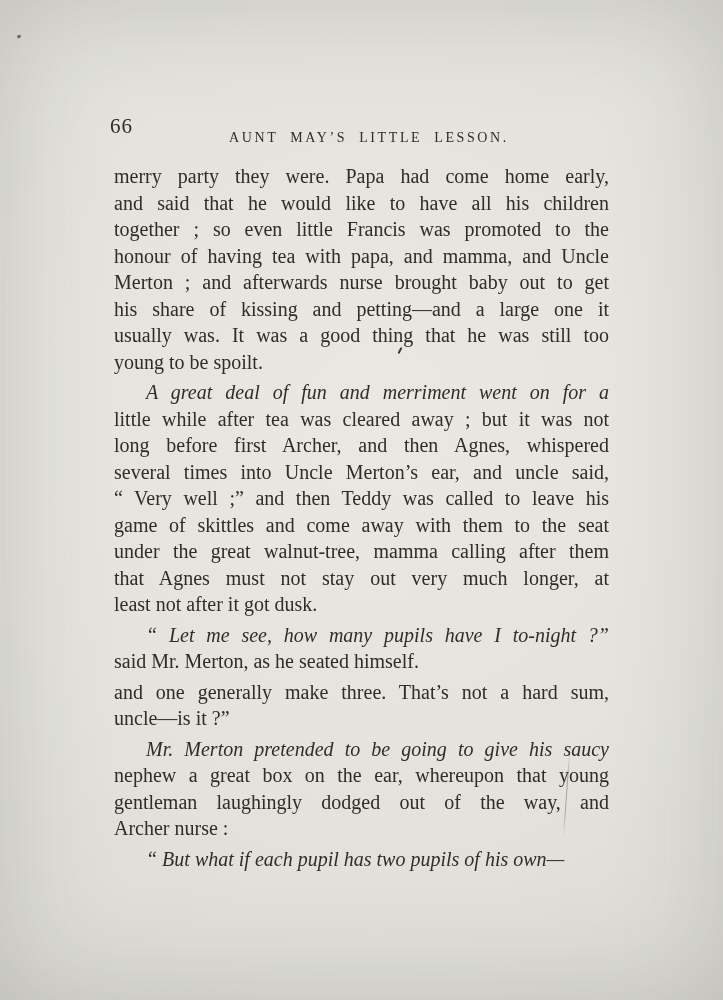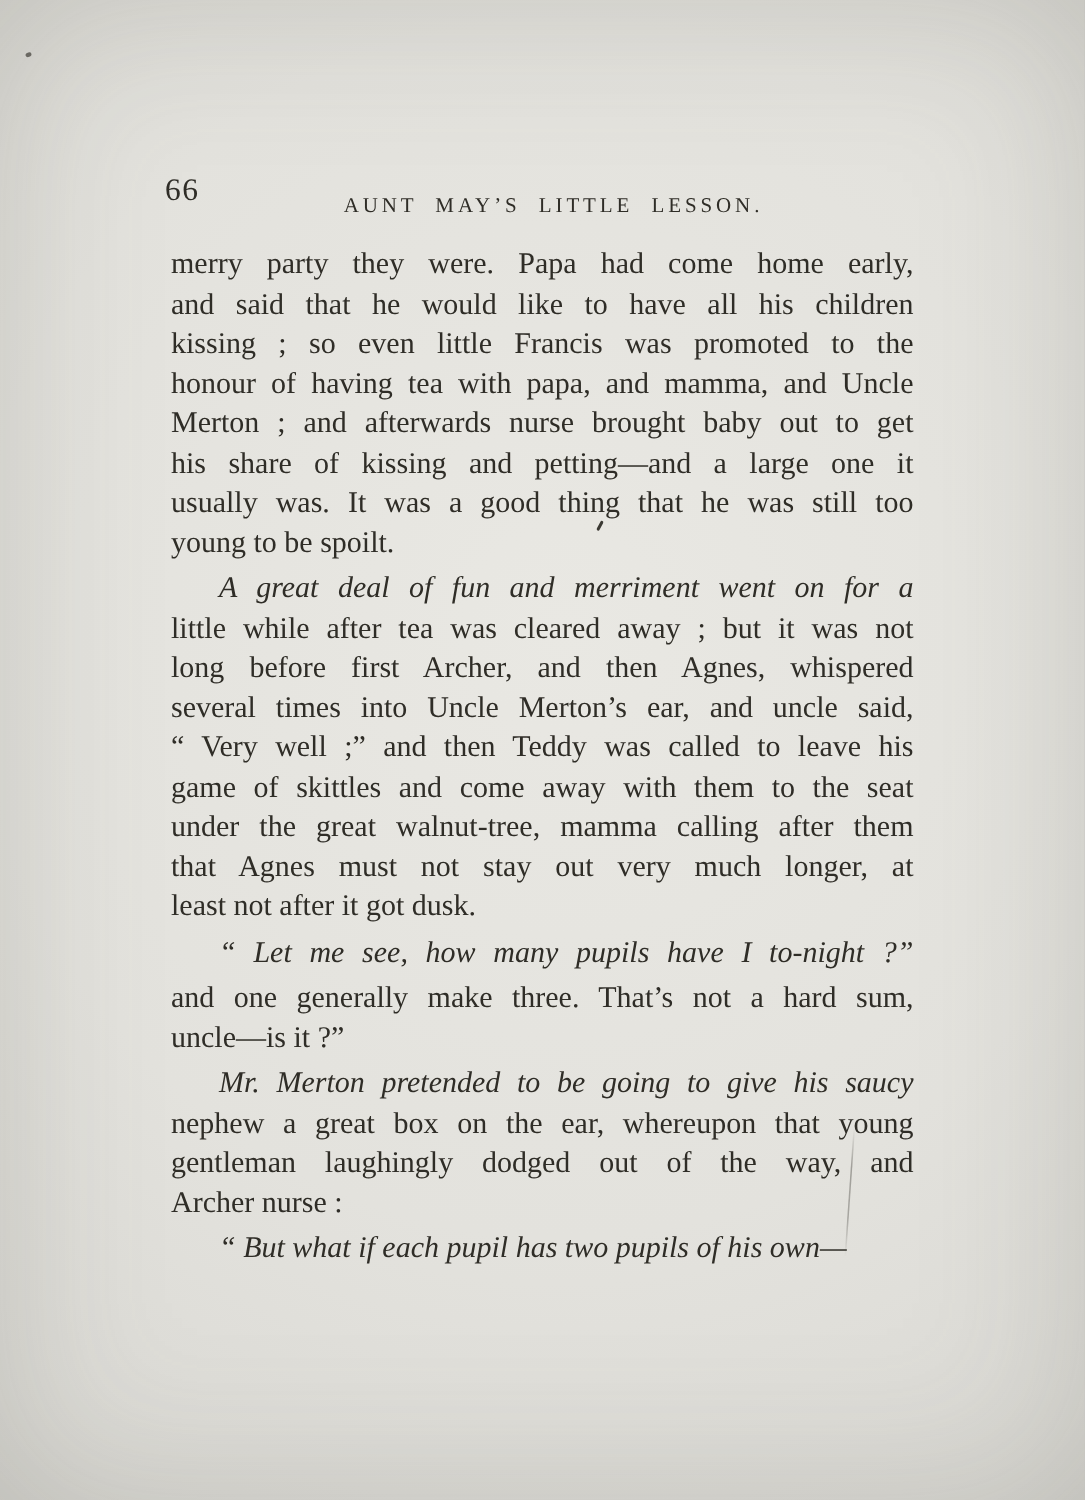--- a/index.html
+++ b/index.html
@@ -115,40 +115,41 @@
 
   <div class="header-row">
     <span class="page-number">66</span>
     <div class="running-header">AUNT MAY’S LITTLE LESSON.</div>
   </div>
 
   <div class="text-block">
       <div class="para">
         <div class="line">merry party they were.  Papa had come home early,</div>
         <div class="line">and said that he would like to have all his children</div>
-        <div class="line">kissing ; so even little Francis was promoted to the</div>
+        <div class="line">together ; so even little Francis was promoted to the</div>
         <div class="line">honour of having tea with papa, and mamma, and Uncle</div>
         <div class="line">Merton ; and afterwards nurse brought baby out to get</div>
         <div class="line">his share of kissing and petting—and a large one it</div>
         <div class="line">usually was.  It was a good thing that he was still too</div>
         <div class="line last">young to be spoilt.</div>
       </div>
       <div class="para">
         <div class="line indent">A great deal of fun and merriment went on for a</div>
         <div class="line">little while after tea was cleared away ; but it was not</div>
         <div class="line">long before first Archer, and then Agnes, whispered</div>
         <div class="line">several times into Uncle Merton’s ear, and uncle said,</div>
         <div class="line">“ Very well ;” and then Teddy was called to leave his</div>
         <div class="line">game of skittles and come away with them to the seat</div>
         <div class="line">under the great walnut-tree, mamma calling after them</div>
         <div class="line">that Agnes must not stay out very much longer, at</div>
         <div class="line last">least not after it got dusk.</div>
       </div>
       <div class="para">
         <div class="line indent">“ Let me see, how many pupils have I to-night ?”</div>
+        <div class="line last">said Mr. Merton, as he seated himself.</div>
       </div>
       <div class="para">
         <div class="line">and one generally make three.  That’s not a hard sum,</div>
         <div class="line last">uncle—is it ?”</div>
       </div>
       <div class="para">
         <div class="line indent">Mr. Merton pretended to be going to give his saucy</div>
         <div class="line">nephew a great box on the ear, whereupon that young</div>
         <div class="line">gentleman laughingly dodged out of the way, and</div>
         <div class="line last">Archer nurse :</div>

